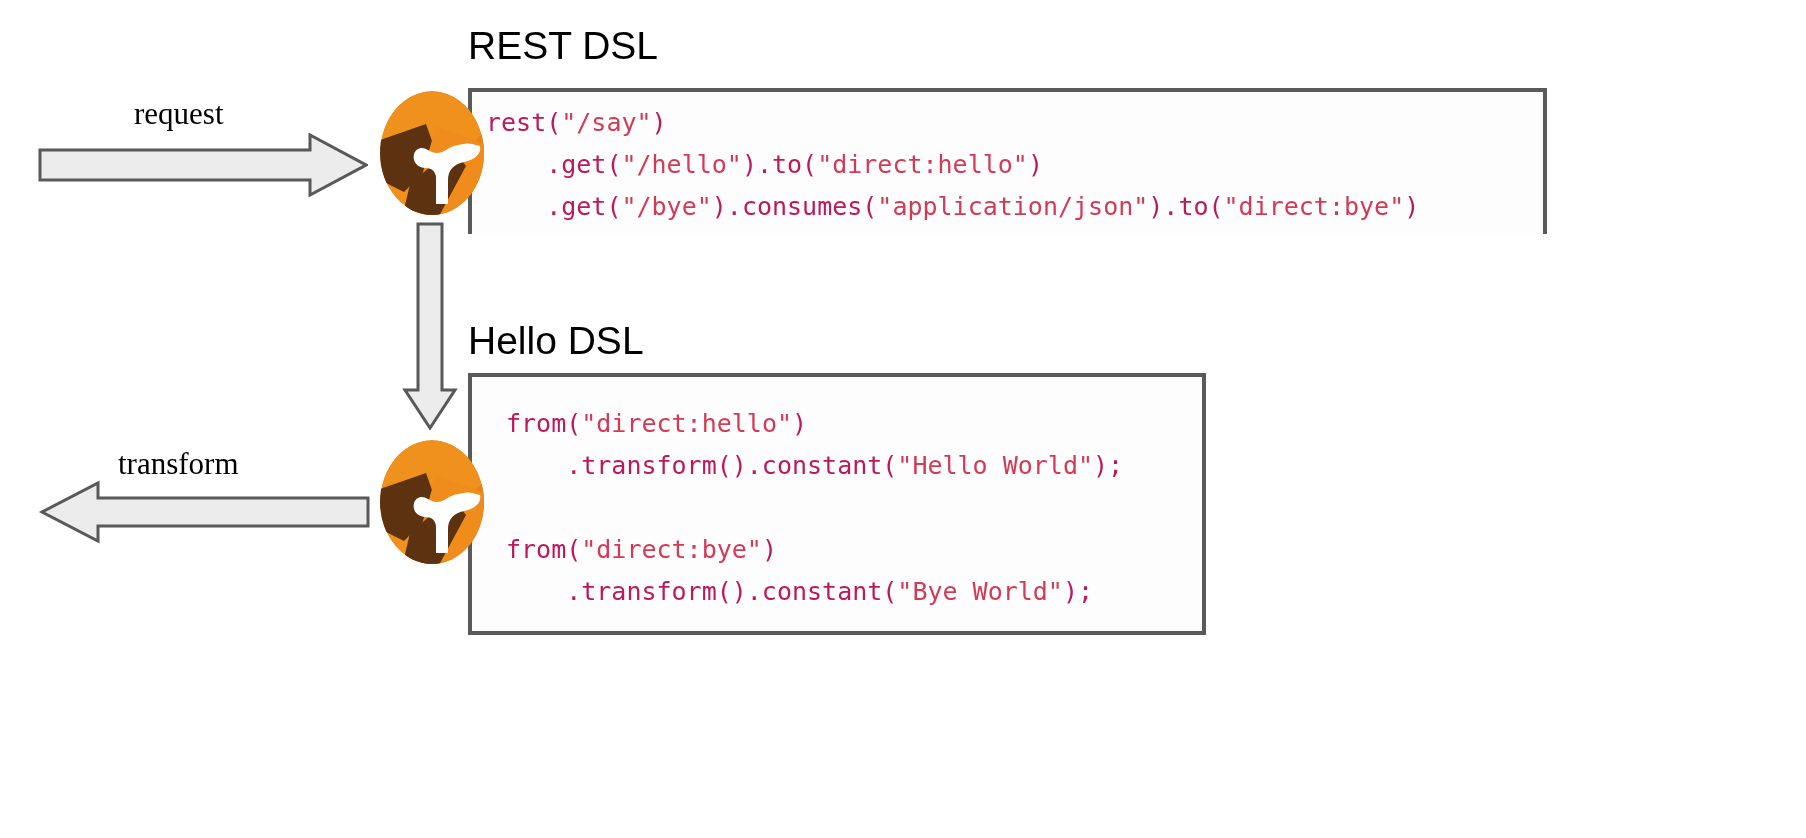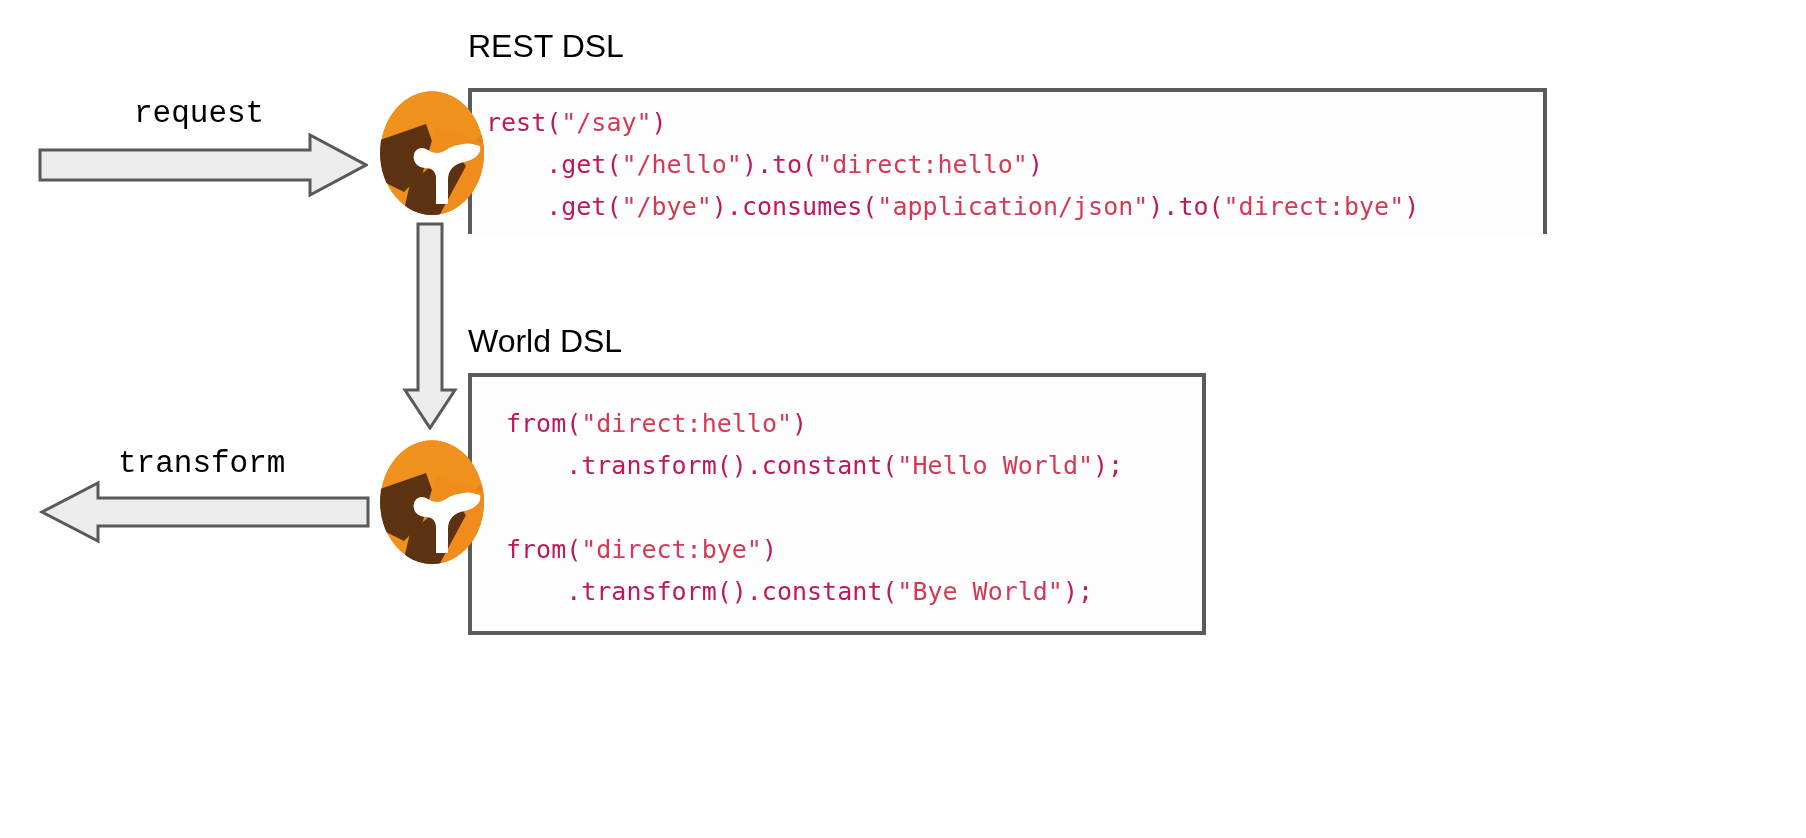--- a/index.html
+++ b/index.html
@@ -16,32 +16,32 @@
     width: 1806px;
     height: 838px;
     background: #ffffff;
     overflow: hidden;
   }
 
   
   .caption {
     position: absolute;
     font-family: "Liberation Sans", sans-serif;
-    font-size: 32px;
+    font-size: 39px;
     line-height: 38px;
     color: #000000;
     white-space: nowrap;
   }
   #caption-rest { left: 468px; top: 27px; }
   #caption-main { left: 468px; top: 322px; }
 
   
   .arrow-label {
     position: absolute;
-    font-family: Liberation Mono, monospace;
+    font-family: Liberation Serif, serif;
     font-size: 31px;
     line-height: 36px;
     color: #000000;
     white-space: nowrap;
   }
   #label-request { left: 134px; top: 96px; }
   #label-response { left: 118px; top: 446px; }
 
   
   .arrow {
@@ -128,21 +128,21 @@
       <polygon points="16,2 40,2 40,168 53,168 28,206 3,168 16,168" fill="#ececec" stroke="#595959" stroke-width="3" stroke-linejoin="miter"></polygon>
     </svg>
   </div>
 
   <div class="caption" id="caption-rest">REST DSL</div>
 
   <div class="code-box" id="box-rest">
     <div class="code" id="code-rest"><div><span class="tok-fn">rest(</span><span class="tok-str">"/say"</span><span class="tok-fn">)</span></div><div><span class="tok-fn">    .get(</span><span class="tok-str">"/hello"</span><span class="tok-fn">).to(</span><span class="tok-str">"direct:hello"</span><span class="tok-fn">)</span></div><div><span class="tok-fn">    .get(</span><span class="tok-str">"/bye"</span><span class="tok-fn">).consumes(</span><span class="tok-str">"application/json"</span><span class="tok-fn">).to(</span><span class="tok-str">"direct:bye"</span><span class="tok-fn">)</span></div></div>
   </div>
 
-  <div class="caption" id="caption-main">World DSL</div>
+  <div class="caption" id="caption-main">Hello DSL</div>
 
   <div class="code-box" id="box-main">
     <div class="code" id="code-main"><div><span class="tok-fn">from(</span><span class="tok-str">"direct:hello"</span><span class="tok-fn">)</span></div><div><span class="tok-fn">    .transform().constant(</span><span class="tok-str">"Hello World"</span><span class="tok-fn">);</span></div><div>&nbsp;</div><div><span class="tok-fn">from(</span><span class="tok-str">"direct:bye"</span><span class="tok-fn">)</span></div><div><span class="tok-fn">    .transform().constant(</span><span class="tok-str">"Bye World"</span><span class="tok-fn">);</span></div></div>
   </div>
 
   <div class="camel-logo" id="logo-rest">
     <svg width="104" height="130" viewBox="0 0 104 130" xmlns="http://www.w3.org/2000/svg">
       <defs>
         <clipPath id="clipRest">
             <ellipse cx="52" cy="65" rx="52" ry="62"></ellipse>

